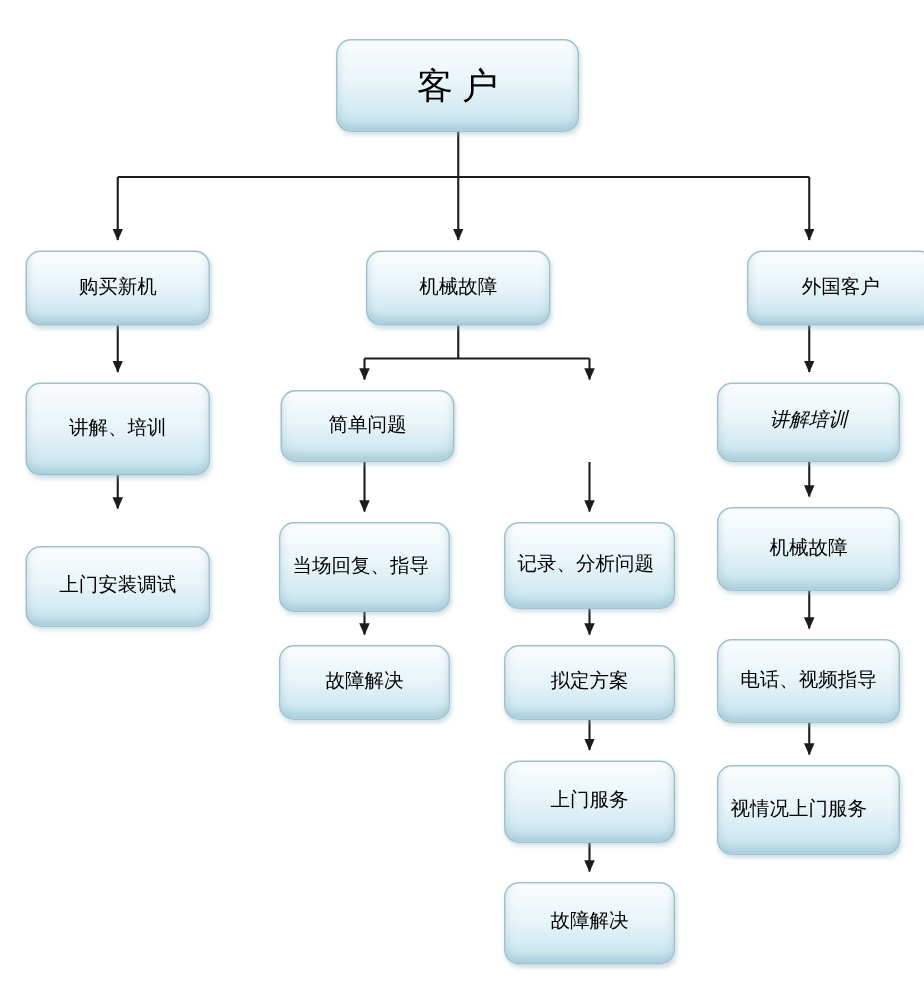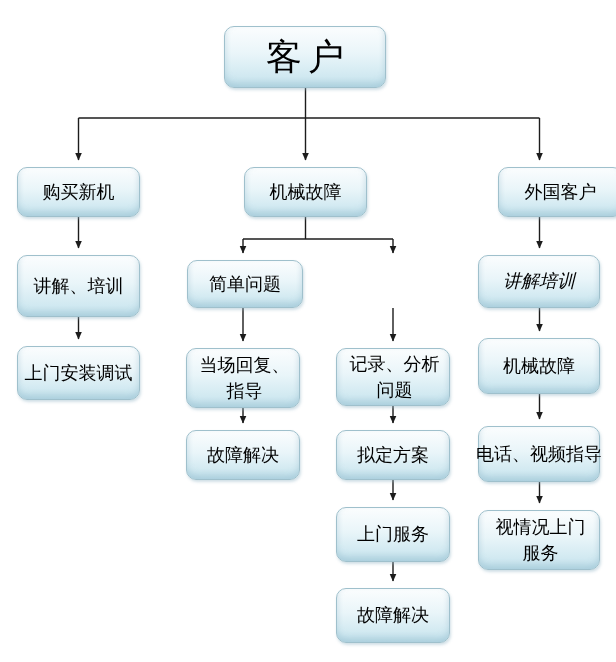--- a/index.html
+++ b/index.html
@@ -27,42 +27,42 @@
     display: flex;
     align-items: center;
     justify-content: center;
     text-align: center;
     border: 1px solid #9fc0cc;
     border-radius: 10px;
     background: linear-gradient(to bottom, #fbfdfe 0%, #e9f5f9 45%, #c5e3ed 100%);
     box-shadow: inset 0 -4px 6px rgba(130,175,195,0.40),
                 1px 2px 3px rgba(150,185,200,0.45);
     color: #000000;
-    font-size: 18px;
+    font-size: 13px;
     line-height: 1.45;
     white-space: nowrap;
     padding: 0 2px;
   }
   .node.big {
-    font-size: 36px;
+    font-size: 24px;
     letter-spacing: 6px;
     padding-left: 8px;
   }
   .node.wrap {
     white-space: normal;
     text-align: center;
     justify-content: flex-start;
     padding: 0 5px 0 8px;
     word-break: break-all;
   }
   
   .n-customer        { left: 224px; top:  26px; width: 162px; height: 62px; }
   .n-buy-new         { left:  17px; top: 167px; width: 123px; height: 50px; }
   .n-explain-left    { left:  17px; top: 255px; width: 123px; height: 62px; }
-  .n-onsite-install  { left:  17px; top: 346px; width: 123px; height: 54px; }
+  .n-onsite-install  { left:  17px; top: 364px; width: 123px; height: 54px; }
   .n-mech-fault      { left: 244px; top: 167px; width: 123px; height: 50px; }
   .n-simple          { left: 168px; top: 260px; width: 116px; height: 48px; margin-left: 19px; }
   .n-reply-guide     { left: 186px; top: 348px; width: 114px; height: 60px; }
   .n-solved-1        { left: 186px; top: 430px; width: 114px; height: 50px; }
   .n-serious         { left: 336px; top: 260px; width: 114px; height: 48px; }
   .n-record          { left: 336px; top: 348px; width: 114px; height: 58px; }
   .n-draft-plan      { left: 336px; top: 430px; width: 114px; height: 50px; }
   .n-onsite-service  { left: 336px; top: 507px; width: 114px; height: 55px; }
   .n-solved-2        { left: 336px; top: 588px; width: 114px; height: 55px; }
   .n-foreign         { left: 498px; top: 167px; width: 125px; height: 50px; }

